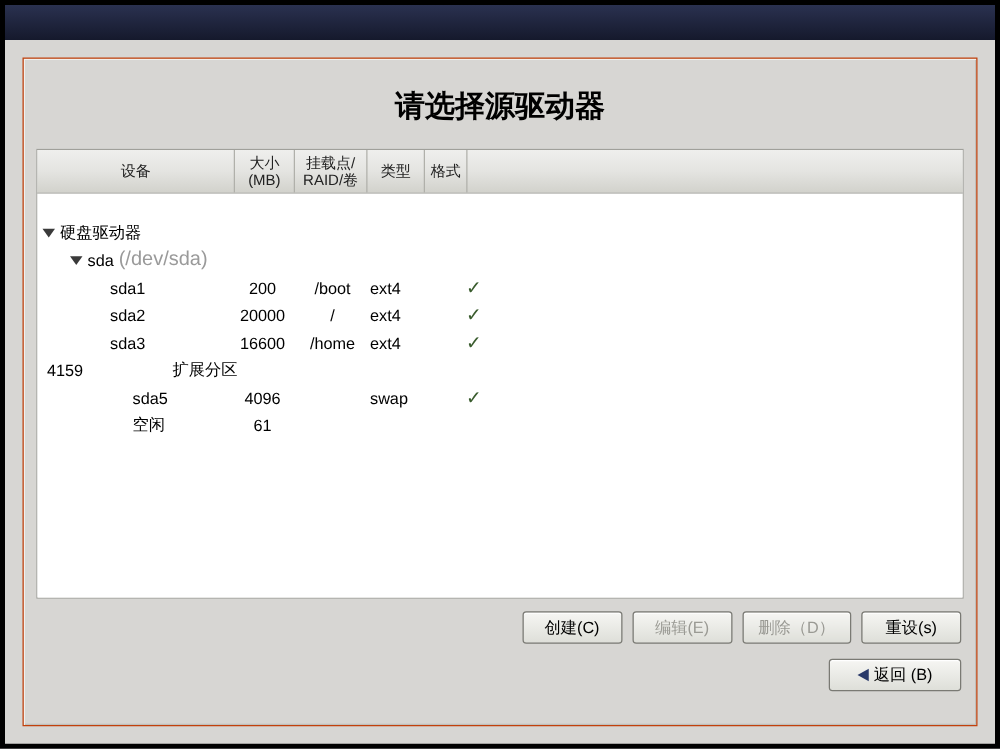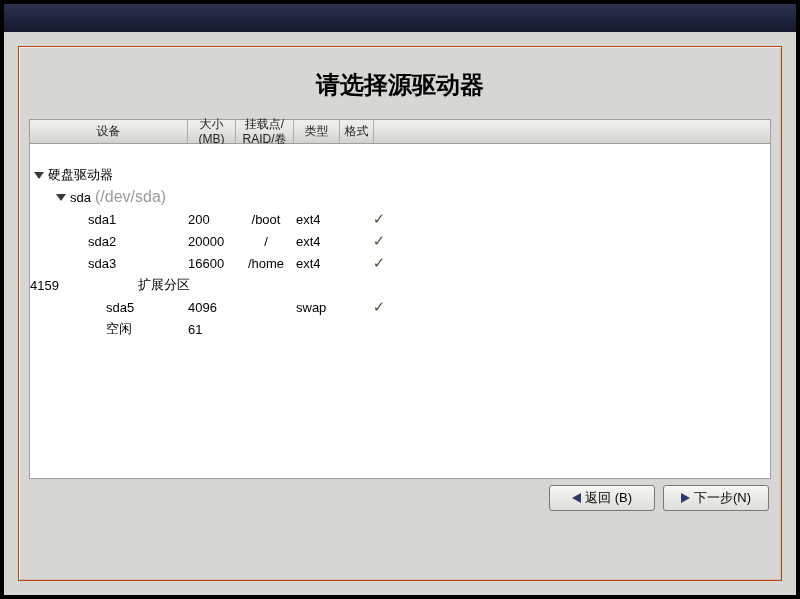--- a/index.html
+++ b/index.html
@@ -38,21 +38,21 @@
   border: 1px solid #a0a09a;
   background: #fff;
   display: flex;
   flex-direction: column;
 }
 
 .table-header {
   display: flex;
   background: linear-gradient(to bottom, #efefed 0%, #e4e4e1 50%, #d2d2cc 100%);
   border-bottom: 1px solid #a0a09a;
-  height: 24px;
+  height: 35px;
   align-items: stretch;
 }
 .th {
   border-right: 1px solid #b0b0aa;
   display: flex;
   align-items: center;
   justify-content: center;
   text-align: center;
   font-size: 12px;
   color: #222;
@@ -68,21 +68,21 @@
 .tbody { flex: 1; overflow-y: auto; background: #fff; padding-top: 20px; }
 
 .row {
   display: flex;
   align-items: center;
   height: 22px;
   font-size: 13px;
   color: #000;
 }
 .td.dev   { width: 158px; display: flex; align-items: center; }
-.td.size  { width: 48px; text-align: left; padding-right: 4px; }
+.td.size  { width: 48px; text-align: center; padding-right: 4px; }
 .td.mount { width: 58px; text-align: center; padding-left: 2px; }
 .td.type  { width: 68px; text-align: left; padding-left: 2px; }
 .td.fmt   { width: 34px; text-align: center; color: #3a5c2e; font-size: 15px; }
 
 .tri {
   display: inline-block;
   width: 0; height: 0;
   border-left: 5px solid transparent;
   border-right: 5px solid transparent;
   border-top: 7px solid #3a3a3a;
@@ -224,27 +224,29 @@
                 <span>空闲</span>
               </div>
               <div class="td size">61</div>
               <div class="td mount"></div>
               <div class="td type"></div>
               <div class="td fmt"></div>
             </div>
           </div>
       </div>
 
+      <div class="btn-row">
+        <button class="btn">创建(C)</button>
+        <button class="btn" disabled="">编辑(E)</button>
+        <button class="btn" disabled="">删除（D）</button>
+        <button class="btn">重设(s)</button>
+      </div>
 
       <div class="btn-row last">
         <button class="btn prominent">
           <span class="arrow-left"></span>
           <span>返回 (B)</span>
         </button>
-        <button class="btn prominent">
-          <span class="arrow-right"></span>
-          <span>下一步(N)</span>
-        </button>
       </div>
 
     </div>
   </div>
 </div>
 
 </body></html>

